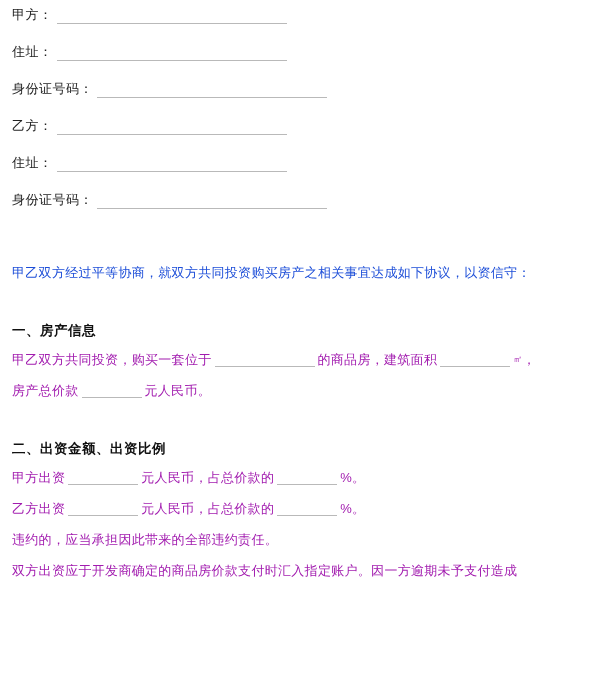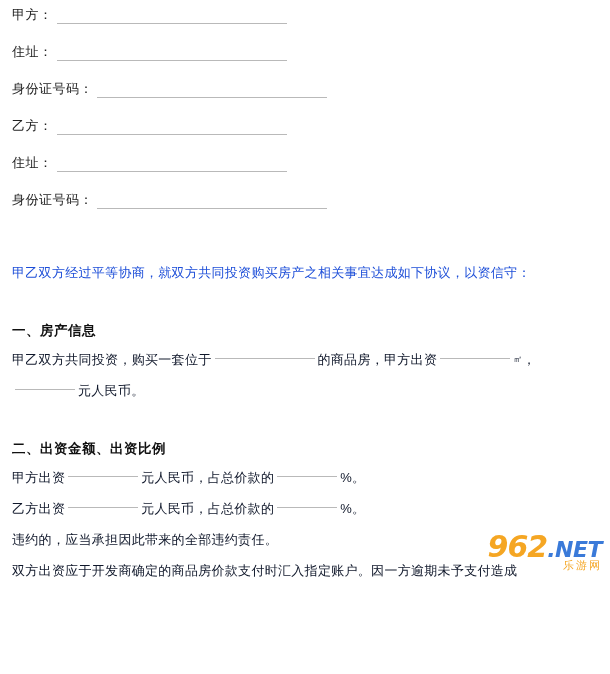--- a/index.html
+++ b/index.html
@@ -57,24 +57,24 @@
     font-weight: bold;
     padding: 0 12px;
     color: #111;
     line-height: 26px;
     letter-spacing: 0.5px;
   }
   .body-line {
     font-size: 13px;
     line-height: 31px;
     padding: 0 12px;
-    color: #0f172a;
+    color: #a21caf;
     letter-spacing: 0.3px;
     display: flex;
-    align-items: flex-start;
+    align-items: center;
     flex-wrap: wrap;
   }
   .inline-blank {
     display: inline-block;
     border-bottom: 1px solid #b9b9b9;
     height: 14px;
     margin: 0 3px;
   }
   .b-100 { width: 100px; }
   .b-70  { width: 70px; }
@@ -155,27 +155,28 @@
 
   <div class="para">甲乙双方经过平等协商，就双方共同投资购买房产之相关事宜达成如下协议，以资信守：</div>
 
   <div class="spacer-lg"></div>
 
   <div class="section-title">一、房产信息</div>
 
   <div class="body-line">
     <span>甲乙双方共同投资，购买一套位于</span>
     <span class="inline-blank b-100"></span>
-    <span>的商品房，甲方出资</span>
+    <span>的商品房，建筑面积</span>
     <span class="inline-blank b-70"></span>
     <span class="sup">㎡</span>
     <span>，</span>
   </div>
 
   <div class="body-line">
+    <span>房产总价款</span>
     <span class="inline-blank b-60"></span>
     <span>元人民币。</span>
   </div>
 
   <div class="spacer-lg"></div>
 
   <div class="section-title">二、出资金额、出资比例</div>
 
   <div class="body-line">
     <span>甲方出资</span>
@@ -194,21 +195,14 @@
   </div>
 
   <div class="body-line">
     <span>违约的，应当承担因此带来的全部违约责任。</span>
   </div>
 
   <div class="body-line">
     <span>双方出资应于开发商确定的商品房价款支付时汇入指定账户。因一方逾期未予支付造成</span>
   </div>
 
-  <div class="watermark">
-    <div class="wm-row">
-      <span class="wm-962">962</span>
-      <span class="wm-net">.NET</span>
-    </div>
-    <div class="wm-sub">乐游网</div>
-  </div>
 
 </div>
 
 </body></html>

